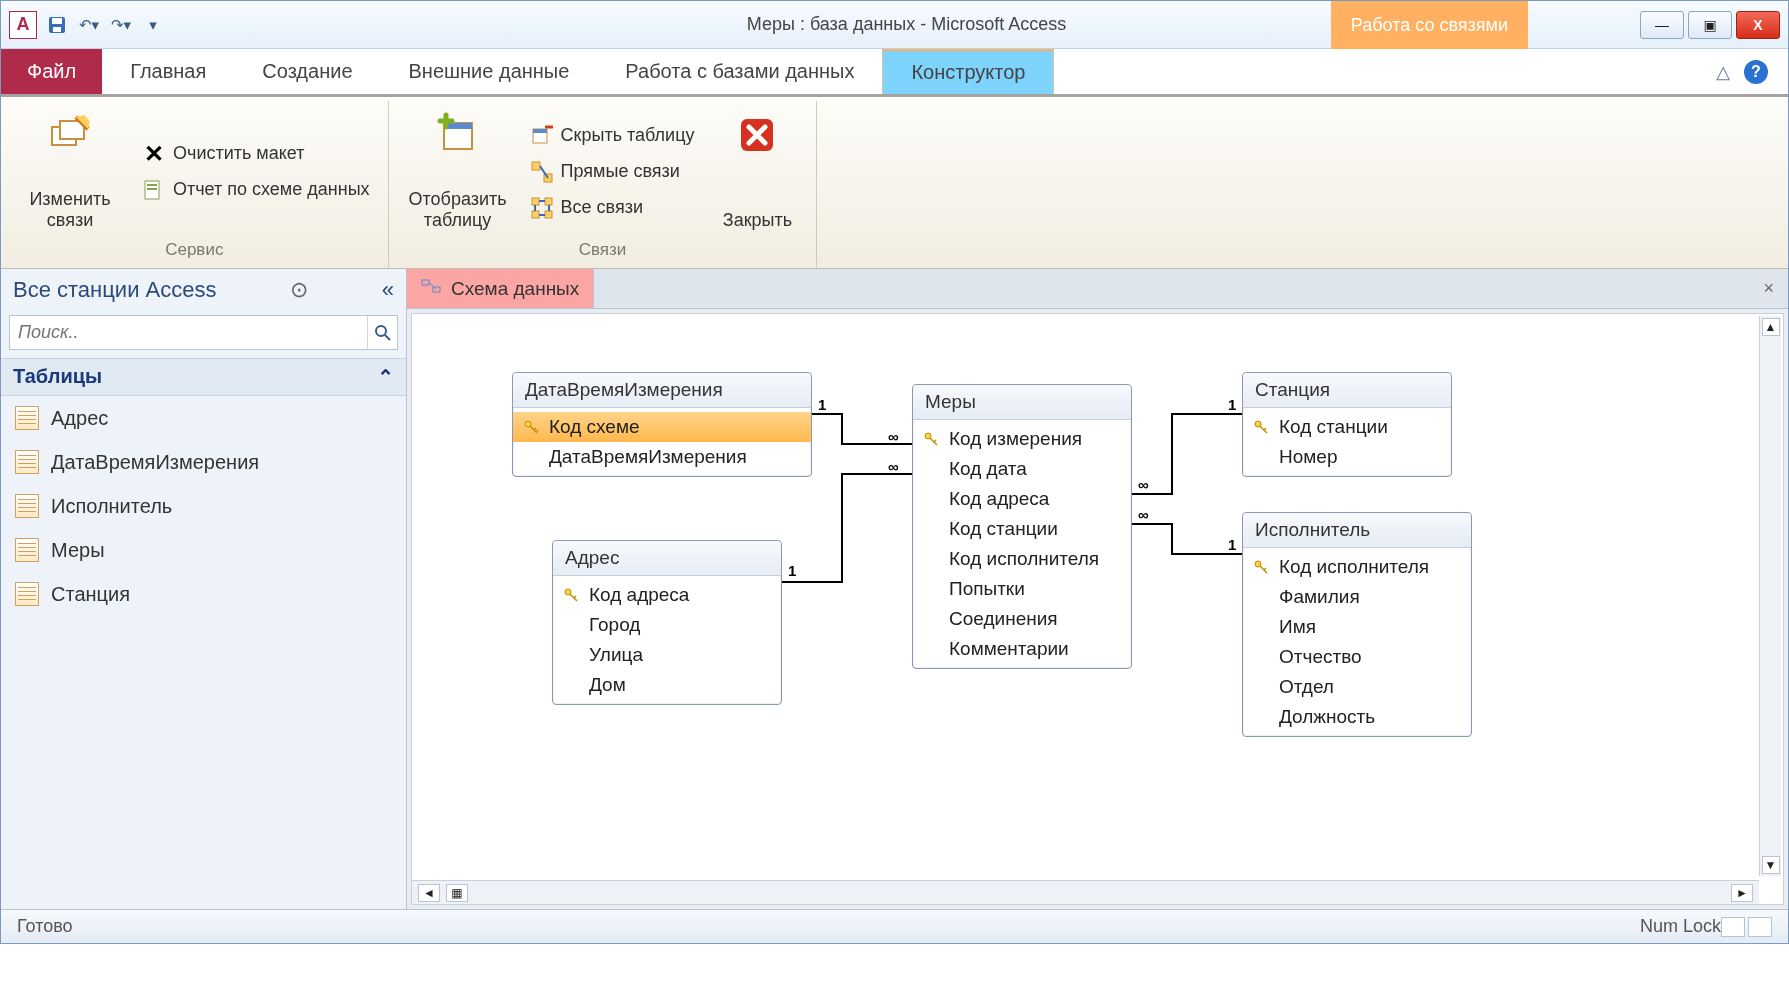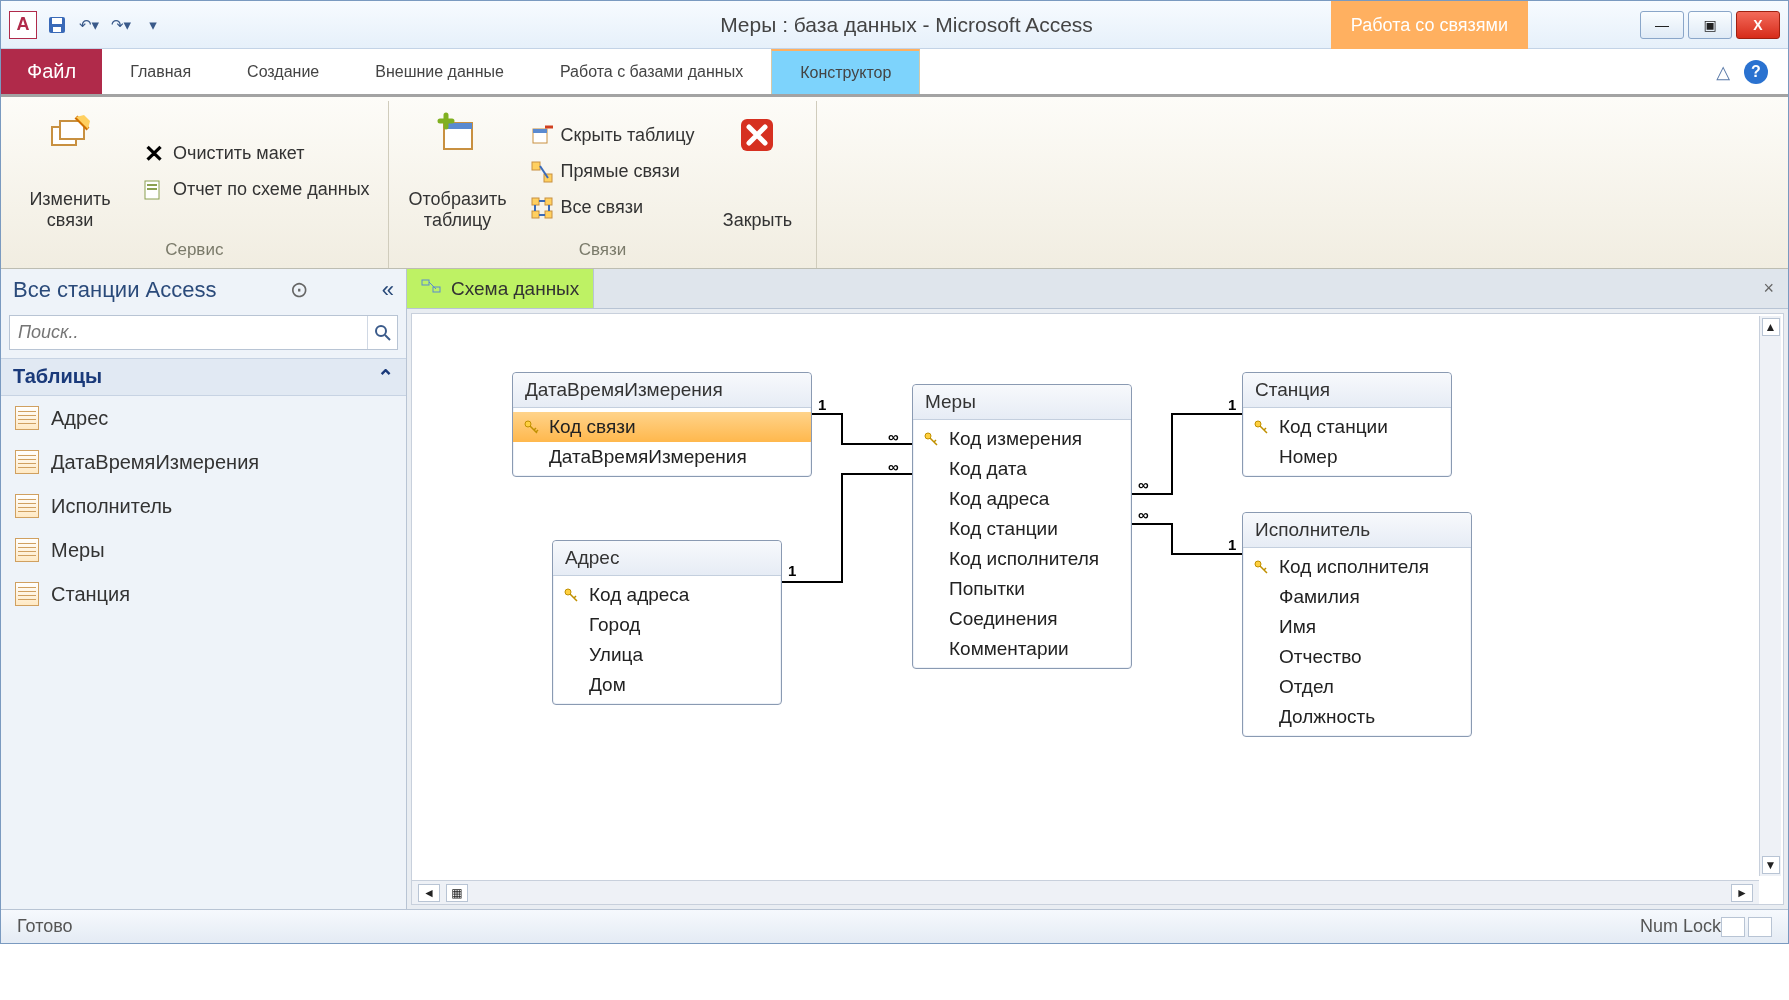--- a/index.html
+++ b/index.html
@@ -2,29 +2,29 @@
 <html><head>
 <meta charset="utf-8">
 <style>
 * { box-sizing: border-box; margin: 0; padding: 0; font-family: "Segoe UI", Tahoma, sans-serif; }
 body { background: #fff; font-size: 15px; color: #222; }
 .window { border: 1px solid #7a9ac0; width: 1789px; }
 .titlebar { height: 48px; background: linear-gradient(#f7fbff,#e6f0fa); display: flex; align-items: center; border-bottom: 1px solid #c3d3e6; position: relative; }
 .qat { display: flex; align-items: center; gap: 8px; padding: 0 8px; }
 .app-icon { width: 28px; height: 28px; background: #fff; border: 1px solid #b02a4a; display: flex; align-items: center; justify-content: center; color: #b02a4a; font-weight: bold; font-size: 18px; }
 .qat-btn { width: 24px; height: 24px; display: flex; align-items: center; justify-content: center; color: #3a5a8a; }
-.title-text { flex: 1; text-align: center; color: #444; font-size: 21px; }
+.title-text { flex: 1; text-align: center; color: #444; font-size: 18px; }
 .context-tab-head { position: absolute; right: 260px; top: 0; height: 48px; background: #ffb060; color: #fff; padding: 0 20px; display: flex; align-items: center; font-size: 18px; }
 .win-controls { display: flex; gap: 4px; padding-right: 8px; }
 .win-btn { width: 44px; height: 28px; border: 1px solid #8aa6c9; background: linear-gradient(#fafdff,#dfeaf6); border-radius: 3px; display: flex; align-items: center; justify-content: center; font-size: 14px; }
 .win-btn.close { background: linear-gradient(#f36a5a,#d62c1a); color: #fff; border-color: #a02010; font-weight: bold; }
 
 .tabs-row { height: 48px; display: flex; align-items: stretch; background: #fff; border-bottom: 3px solid #a3a3a3; }
 .file-tab { background: #b02a4a; color: #fff; padding: 0 26px; display: flex; align-items: center; font-size: 20px; }
-.tab { padding: 12px 28px; display: flex; align-items: center; color: #444; font-size: 16px; cursor: default; }
+.tab { padding: 12px 28px; display: flex; align-items: center; color: #444; font-size: 20px; cursor: default; }
 .tab.active { background: #7dd3fc; border-top: 2px solid #ffb060; border-left: 1px solid #d6c9a8; border-right: 1px solid #d6c9a8; }
 .tabs-right { margin-left: auto; display: flex; align-items: center; gap: 14px; padding-right: 20px; color: #5a7aa8; font-size: 18px; }
 .help-icon { width: 24px; height: 24px; border-radius: 50%; background: #2a72d0; color: #fff; display: flex; align-items: center; justify-content: center; font-weight: bold; font-size: 16px; }
 
 .ribbon { background: linear-gradient(#fdfcf8,#f1ede1); display: flex; border-bottom: 1px solid #bdbdb2; padding: 4px 0 0 0; min-height: 172px; }
 .ribbon-group { border-right: 1px solid #d0ccbc; padding: 6px 14px 2px 14px; display: flex; flex-direction: column; }
 .group-body { flex: 1; display: flex; gap: 14px; }
 .group-label { text-align: center; color: #7a7a6a; font-size: 17px; padding: 4px 0 6px 0; }
 .big-btn { display: flex; flex-direction: column; align-items: center; justify-content: space-between; padding: 4px 8px; width: 110px; }
 .big-icon { width: 48px; height: 48px; margin-bottom: 6px; display:flex; align-items:center; justify-content:center; }
@@ -40,21 +40,21 @@
 .nav-search { margin: 4px 8px 8px 8px; display: flex; border: 1px solid #b8c4d4; background: #fff; }
 .nav-search input { flex:1; border:none; padding: 6px 8px; font-size: 18px; font-style: italic; color:#888; outline:none; }
 .nav-search-btn { width: 30px; display:flex; align-items:center; justify-content:center; color:#3a5a8a; border-left:1px solid #d0d8e4; }
 .nav-group-h { background: #e1e9f3; color: #1a3a7a; font-weight: bold; padding: 6px 12px; font-size: 20px; display:flex; justify-content:space-between; border-top:1px solid #c7d3e3; border-bottom:1px solid #c7d3e3;}
 .nav-item { display:flex; align-items:center; gap:12px; padding:10px 14px; font-size:20px; color:#333; }
 .tbl-icon { width:24px; height:24px; border:1px solid #d0a060; background:linear-gradient(#fff,#ffe9c4); position:relative; }
 .tbl-icon::before { content:""; position:absolute; inset:4px 2px 2px 2px; background:repeating-linear-gradient(#d0a060 0 1px, transparent 1px 4px); }
 
 .canvas-wrap { flex:1; display:flex; flex-direction:column; background:#e9edf2; }
 .doc-tab { display:flex; align-items:center; background:#dfe5ec; border-bottom:1px solid #b8c4d4; height:40px; }
-.doc-tab-inner { background:#bef264; height:100%; display:flex; align-items:center; gap:10px; padding:0 14px; border-right:1px solid #b8c4d4; font-size:19px; color:#333;}
+.doc-tab-inner { background:#fca5a5; height:100%; display:flex; align-items:center; gap:10px; padding:0 14px; border-right:1px solid #b8c4d4; font-size:19px; color:#333;}
 .doc-close { margin-left:auto; padding:0 14px; color:#666; font-size:18px;}
 .canvas { flex:1; background:#fff; margin:4px; border:1px solid #c8d0dc; position:relative; overflow:hidden; }
 
 .tbl-box { position:absolute; border:1px solid #8a9ab2; background:#fff; border-radius:4px; box-shadow:0 0 0 1px #eef2f8 inset; }
 .tbl-title { background:linear-gradient(#f7f9fc,#e6ecf5); padding:6px 12px; font-size:19px; color:#333; border-bottom:1px solid #c4cfde; border-radius:4px 4px 0 0;}
 .tbl-fields { padding:4px 0; }
 .tbl-field { padding:4px 12px 4px 36px; font-size:19px; color:#222; position:relative; }
 .tbl-field.sel { background:linear-gradient(#ffd38a,#ffb84d); }
 .key-icon { position:absolute; left:10px; top:6px; width:16px; height:16px; }
 .key-icon svg { width:16px; height:16px; }
@@ -287,21 +287,21 @@
         <span class="rel-lbl" style="left:816px;top:222px;">1</span>
 
         <div class="tbl-box" style="left:100px; top:58px; width:300px;">
           <div class="tbl-title">ДатаВремяИзмерения</div>
           <div class="tbl-fields">
             <div class="tbl-field sel">
               <span class="key-icon"><svg viewBox="0 0 16 16">
                     <circle cx="5" cy="5" r="3" fill="#ffd040" stroke="#c09000"></circle>
                     <path d="M7 7 L14 14 M11 11 L13 9 M13 13 L15 11" stroke="#c09000" stroke-width="1.5"></path>
                   </svg></span>
-              <span>Код связи</span>
+              <span>Код схеме</span>
             </div>
             <div class="tbl-field"><span>ДатаВремяИзмерения</span></div>
           </div>
         </div>
 
         <div class="tbl-box" style="left:140px; top:226px; width:230px;">
           <div class="tbl-title">Адрес</div>
           <div class="tbl-fields">
             <div class="tbl-field">
               <span class="key-icon"><svg viewBox="0 0 16 16">

